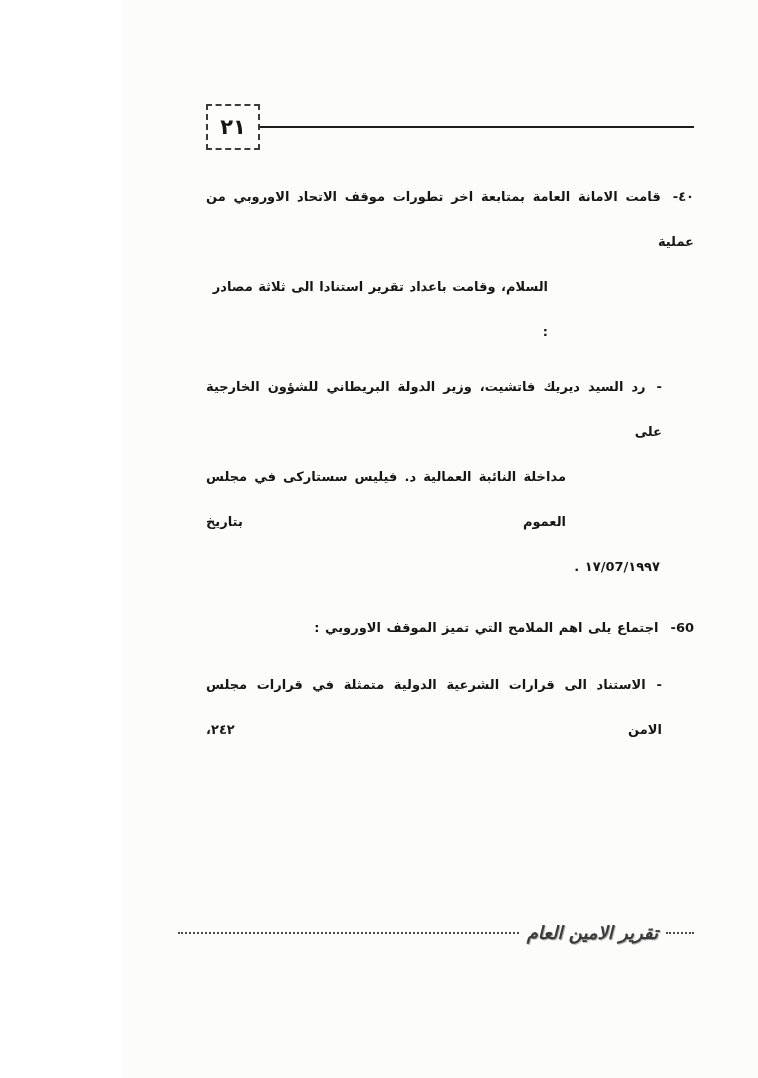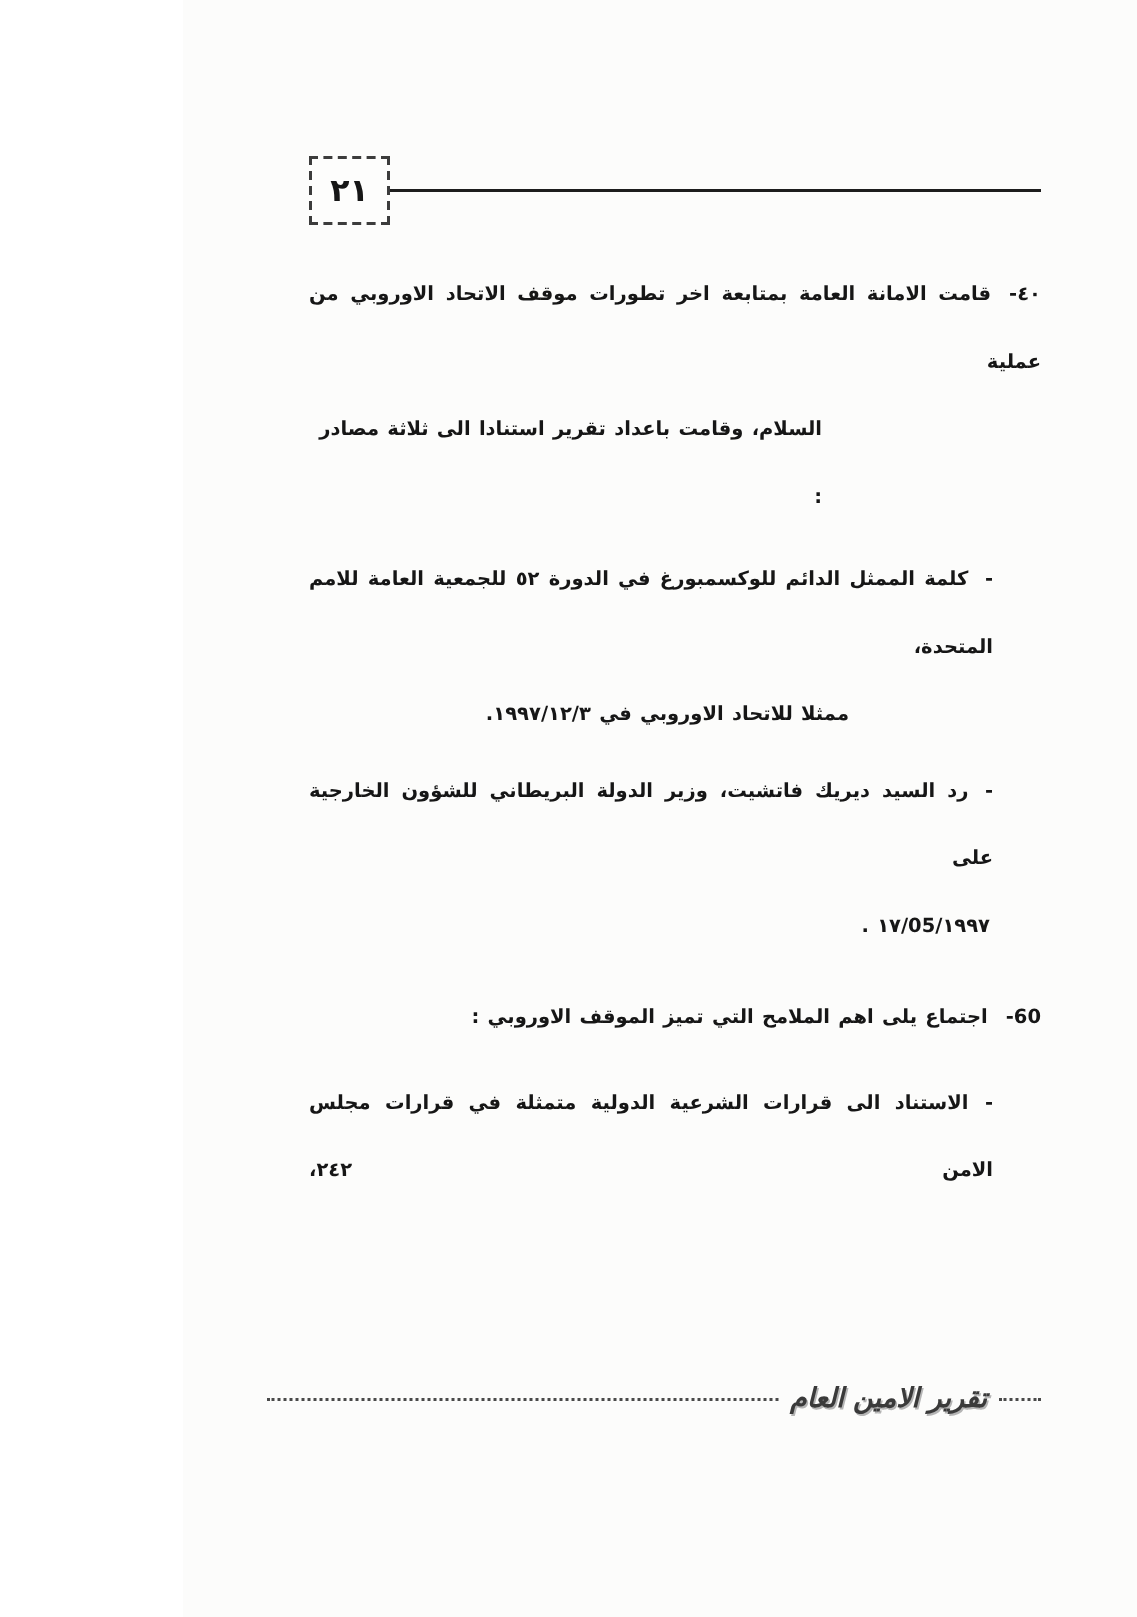--- a/index.html
+++ b/index.html
@@ -83,32 +83,27 @@
 
   <main class="doc-body">
 
     <section class="para">
       <div class="line j">
         <span class="pnum">٤٠-</span><span>قامت الامانة العامة بمتابعة اخر تطورات موقف الاتحاد الاوروبي من عملية</span>
       </div>
       <div class="line pcont">السلام، وقامت باعداد تقرير استنادا الى ثلاثة مصادر :</div>
     </section>
 
-    <section class="bullet">
-      <div class="line j">
-        <span class="dash">-</span><span>كلمة الممثل الدائم للوكسمبورغ في الدورة ٥٢ للجمعية العامة للامم المتحدة،</span>
-      </div>
-      <div class="line bcont">ممثلا للاتحاد الاوروبي في ١٩٩٧/١٢/٣.</div>
-    </section>
 
     <section class="bullet">
       <div class="line j">
         <span class="dash">-</span><span>رد السيد ديريك فاتشيت، وزير الدولة البريطاني للشؤون الخارجية على</span>
       </div>
-      <div class="line bdate">١٩٩٧/05/١٧ .</div>
+      <div class="line j bcont">مداخلة النائبة العمالية د. فيليس سستاركى في مجلس العموم بتاريخ</div>
+      <div class="line bdate">١٩٩٧/07/١٧ .</div>
     </section>
 
 
     <section class="para para41">
       <div class="line">
         <span class="pnum">60-</span><span>اجتماع يلى اهم الملامح التي تميز الموقف الاوروبي :</span>
       </div>
     </section>
 
     <section class="bullet">

